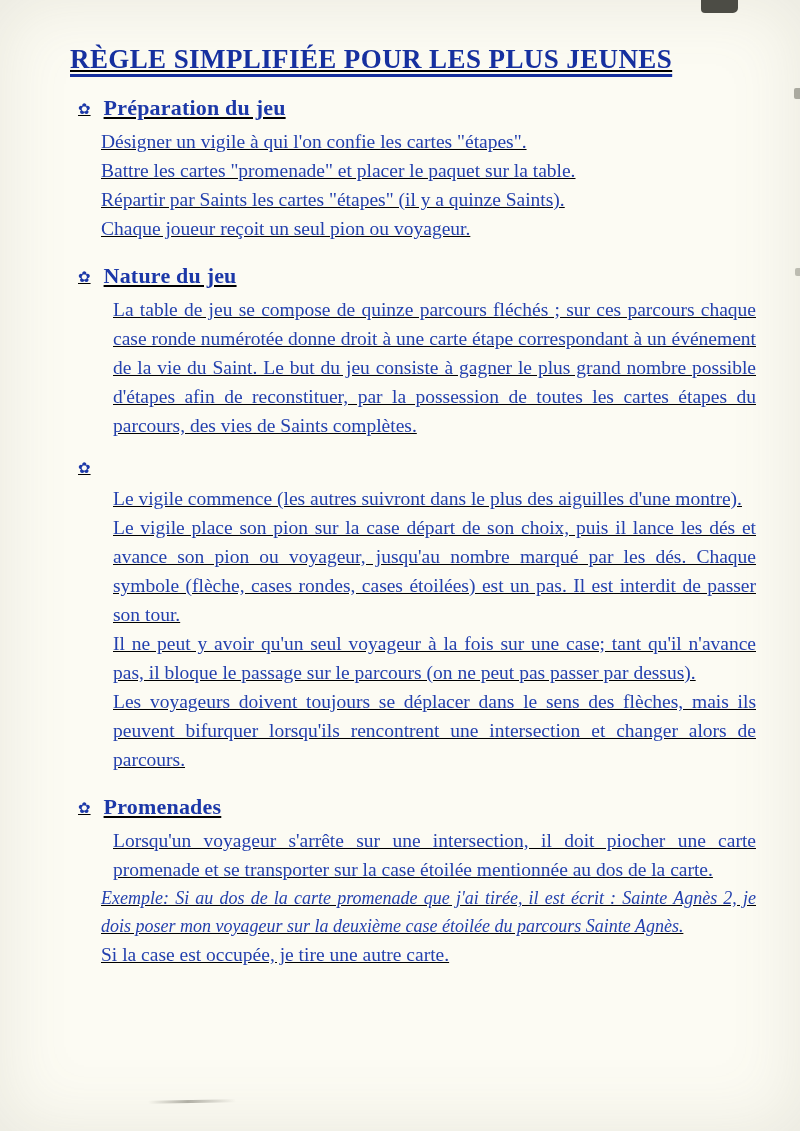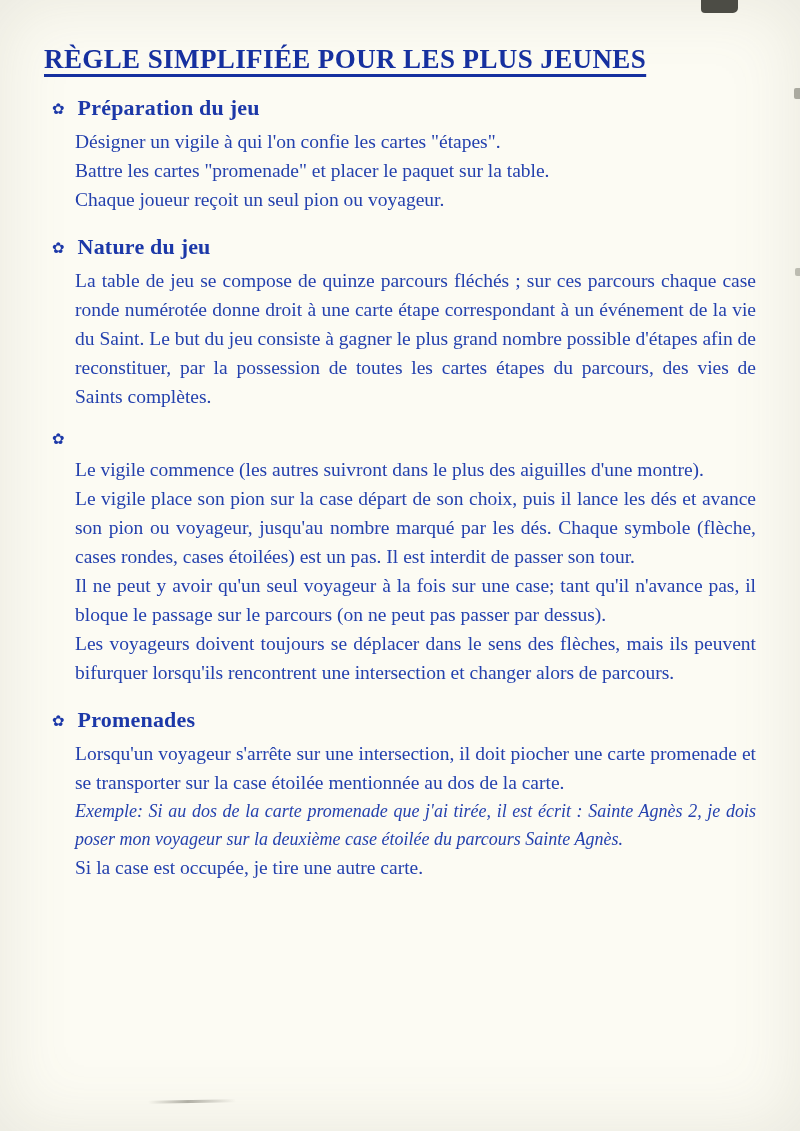--- a/index.html
+++ b/index.html
@@ -10,21 +10,22 @@
   }
   .page {
     position: relative;
     width: 800px; height: 1131px;
     background: var(--c-paper, #fcfbf3);
     overflow: hidden;
     box-shadow: inset 0 0 70px rgba(110,110,95,0.14);
   }
   .content {
     position: relative;
-    padding: 44px 44px 0 75px;
+    padding: 44px 44px 0 101px;
+    text-decoration: underline;
   }
   .title {
     margin: 0 0 8px -31px;
     font-size: 27px;
     font-weight: 700;
     letter-spacing: 0.4px;
     color: var(--c-title, #16309f);
     text-decoration: underline;
     text-decoration-thickness: 2.5px;
     text-underline-offset: 6px;
@@ -53,21 +54,21 @@
     letter-spacing: 0.2px;
     color: var(--c-heading, #1c38a8);
     line-height: 26px;
   }
   .para {
     margin: 0;
     font-size: 19.5px;
     line-height: 29px;
     color: var(--c-body, #2441ae);
   }
-  .para.justify { text-align: justify; }
+  .para.justify { text-align: justify; margin-left: 12px; }
   .para.left { text-align: left; }
   .para.italic {
     font-style: italic;
     font-size: 18px;
     line-height: 28px;
     text-align: justify;
   }
   
   .smudge-top-right {
     position: absolute;
@@ -112,20 +113,21 @@
   <div class="content">
     <h1 class="title">RÈGLE SIMPLIFIÉE POUR LES PLUS JEUNES</h1>
     <div>
         <section class="section">
           <div class="heading-row">
             <span class="bullet">✿</span>
             <h2>Préparation du jeu</h2>
           </div>
           <p class="para left">Désigner un vigile à qui l'on confie les cartes "étapes".</p>
           <p class="para left">Battre les cartes "promenade" et placer le paquet sur la table.</p>
+          <p class="para left">Répartir par Saints les cartes "étapes" (il y a quinze Saints).</p>
           <p class="para left">Chaque joueur reçoit un seul pion ou voyageur.</p>
         </section>
         <section class="section">
           <div class="heading-row">
             <span class="bullet">✿</span>
             <h2>Nature du jeu</h2>
           </div>
           <p class="para justify">La table de jeu se compose de quinze parcours fléchés ; sur ces parcours chaque case ronde numérotée donne droit à une carte étape correspondant à un événement de la vie du Saint. Le but du jeu consiste à gagner le plus grand nombre possible d'étapes afin de reconstituer, par la possession de toutes les cartes étapes du parcours, des vies de Saints complètes.</p>
         </section>
         <section class="section">

